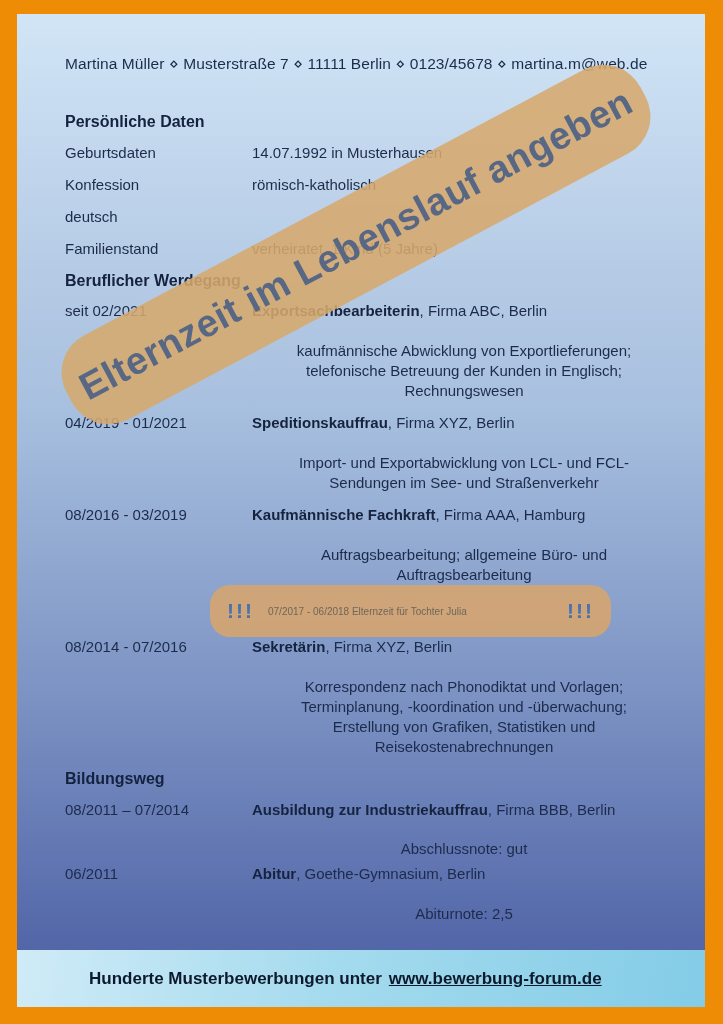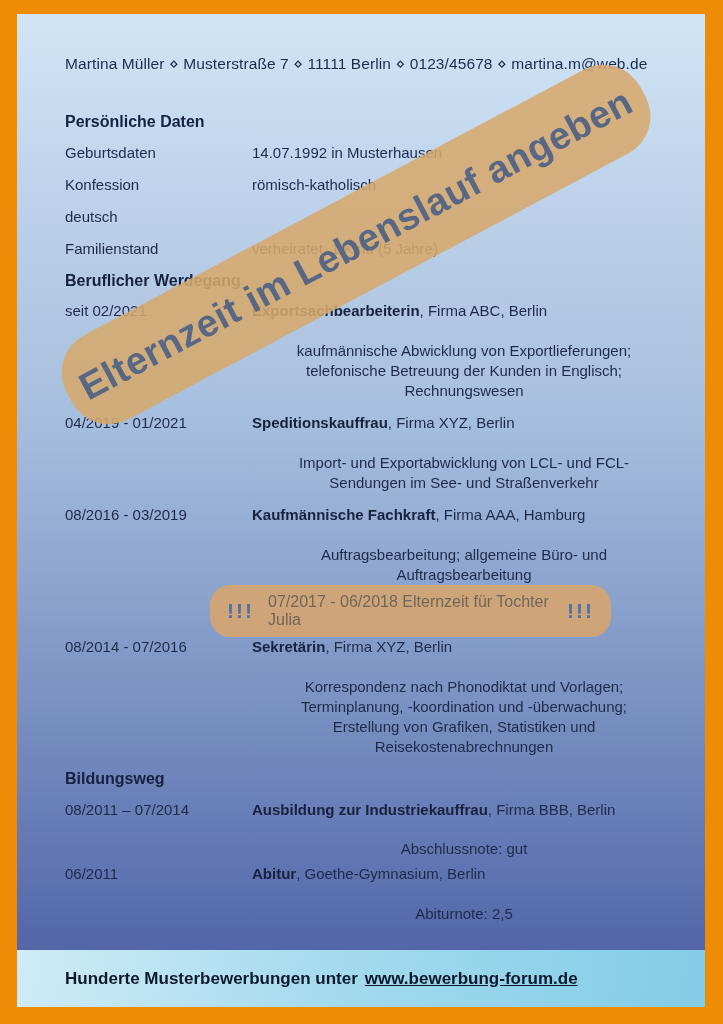--- a/index.html
+++ b/index.html
@@ -18,29 +18,29 @@
   .row{display:flex;line-height:20px;}
   .date-col{width:187px;flex:none;}
   .content-col{width:424px;}
   .bold{font-weight:bold;color:#16233f;}
   .desc{margin-left:187px;width:424px;line-height:20px;text-align:center;}
   .desc div{line-height:20px;}
   
   .pill{margin-left:145px;width:401px;height:52px;border-radius:20px;
         background:rgba(211,165,113,.93);display:flex;align-items:center;padding:0 17px;}
   .pill .bang{font-weight:800;font-size:21px;letter-spacing:2px;color:#4a72ab;line-height:1;transform:translateY(-1px);}
-  .pill .pill-text{flex:1;text-align:left;margin-left:14px;font-size:16px;color:#6f675a;}
+  .pill .pill-text{flex:1;text-align:left;margin-left:14px;font-size:10px;color:#6f675a;}
   
   .band{position:absolute;left:14px;top:183px;width:650px;height:95px;border-radius:42px;
         background:rgba(215,169,108,.87);transform:rotate(-28deg);
         display:flex;align-items:center;justify-content:center;z-index:5;pointer-events:none;}
   .band span{font-weight:bold;font-size:38px;letter-spacing:.5px;color:rgba(80,99,133,.95);white-space:nowrap;}
   
   .footer{height:57px;background:linear-gradient(100deg,#d0ebf7 0%,#a5dbee 45%,#83cce7 100%);
-          display:flex;align-items:center;padding-left:48px;font-size:17px;font-weight:bold;color:#0d1a2e;}
+          display:flex;align-items:center;padding-left:72px;font-size:17px;font-weight:bold;color:#0d1a2e;}
   .footer .prefix{margin-right:7px;}
   .footer a{color:#0d1a2e;text-decoration:underline;font-weight:bold;cursor:pointer;}
 </style>
 </head>
 <body>
 
 <div class="frame">
   <div class="page">
 
     <div class="main">

